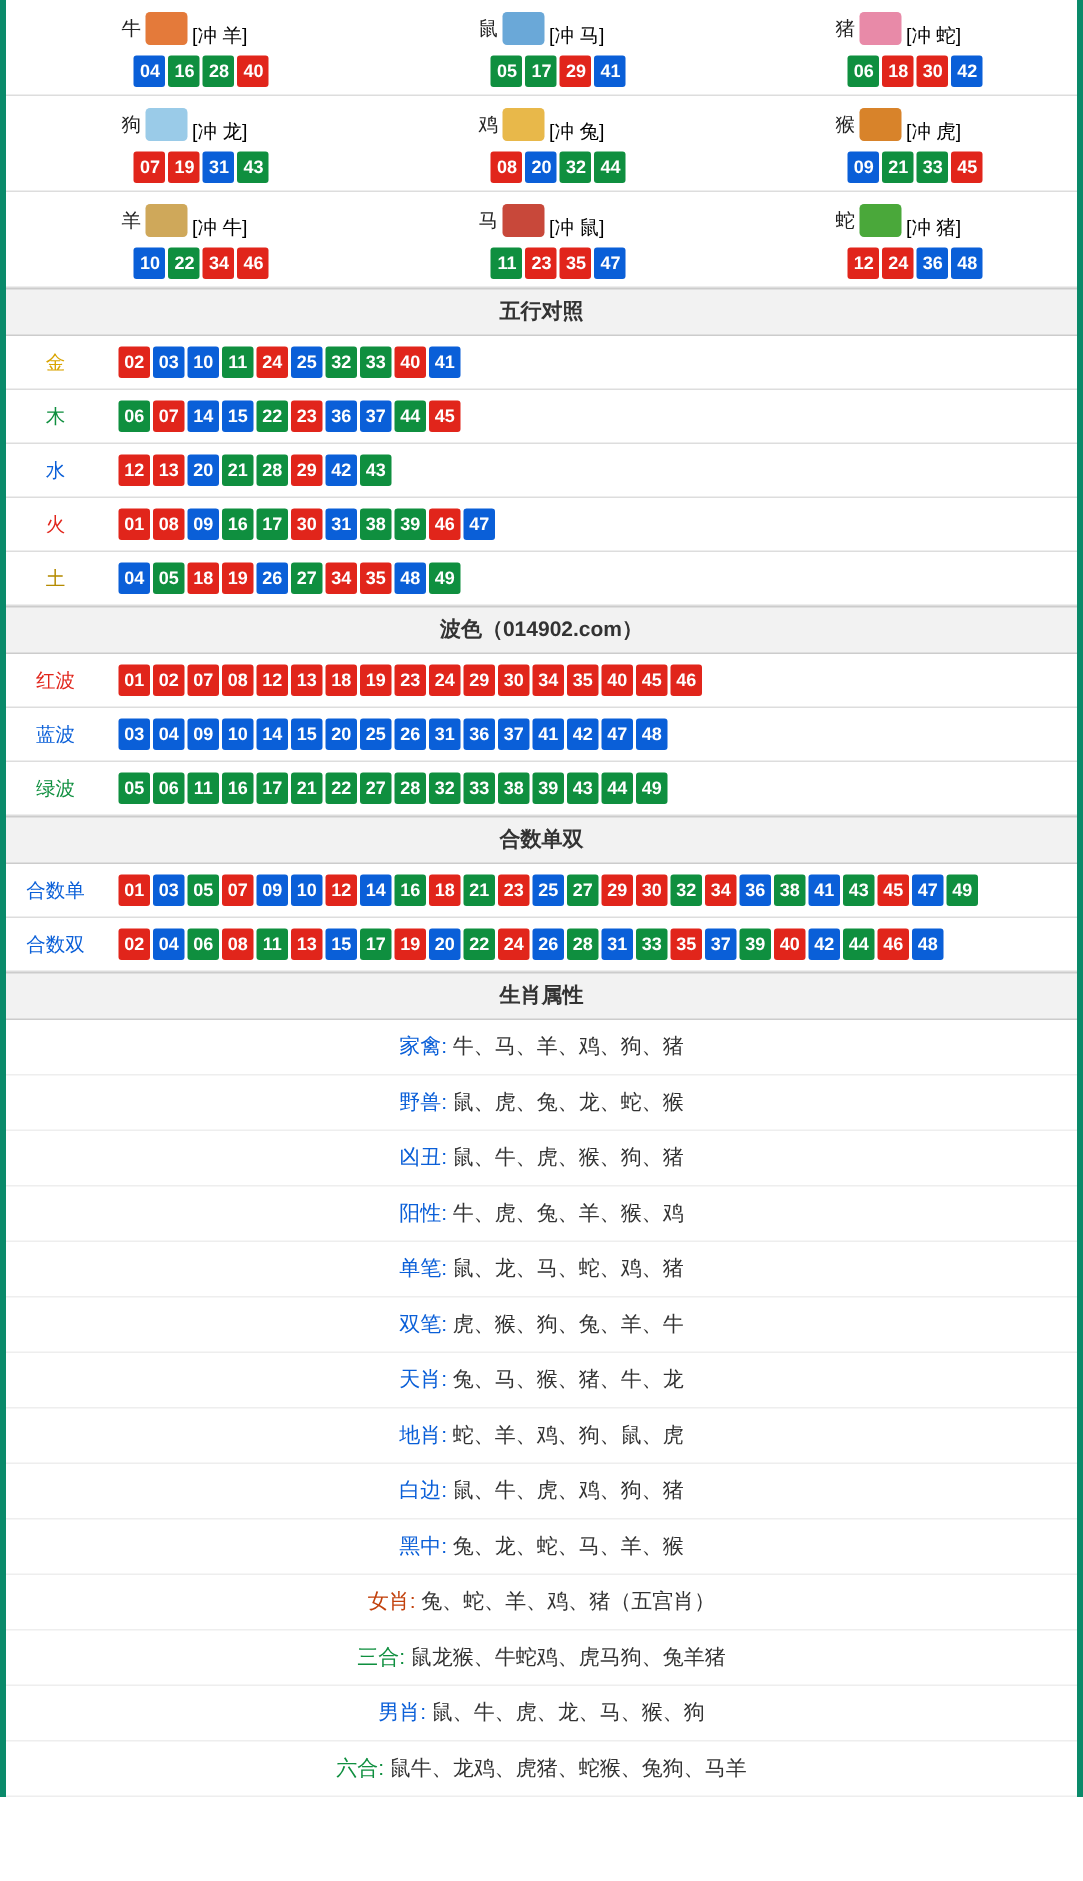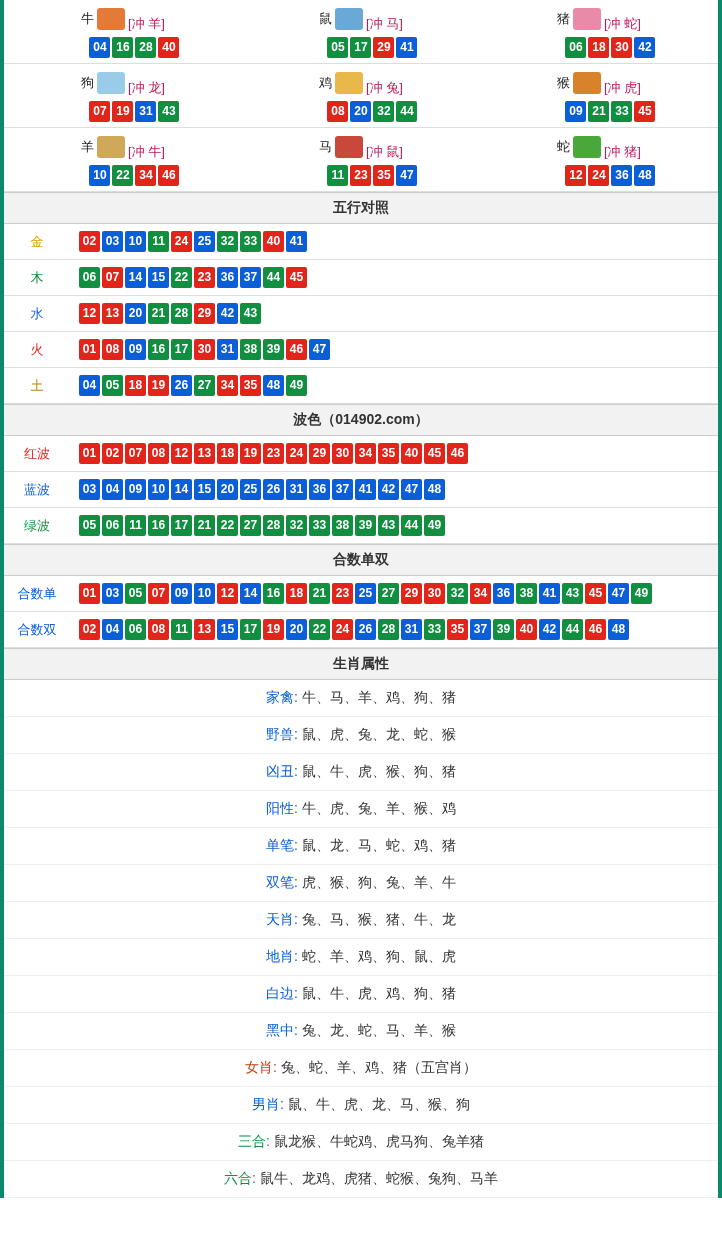--- a/index.html
+++ b/index.html
@@ -29,21 +29,21 @@
   .zodiac-title {
     font-size: 13px;
     color: #222;
     height: 26px;
     line-height:26px;
     display:flex;
     align-items:center;
     justify-content:center;
   }
   .zodiac-name { color:#222; }
-  .zodiac-clash { color:#be185d;margin-top:10px; }
+  .zodiac-clash { color:#000000;margin-top:10px; }
   .zodiac-icon {
     width:28px; height:22px; display:inline-block;
     margin:0 3px;
     border-radius:3px;
   }
   .balls { margin-top:4px;margin-left:23px; }
   .ball {
     display:inline-block;
     width:21px; height:21px;
     line-height:21px;
@@ -308,28 +308,28 @@
     <span class="attr-label ">黑中:</span>
     <span class="attr-value"> 兔、龙、蛇、马、羊、猴</span>
   </div>
 
   <div class="attr-row">
     <span class="attr-label red">女肖:</span>
     <span class="attr-value"> 兔、蛇、羊、鸡、猪（五宫肖）</span>
   </div>
 
   <div class="attr-row">
+    <span class="attr-label green">三合:</span>
+    <span class="attr-value"> 鼠龙猴、牛蛇鸡、虎马狗、兔羊猪</span>
+  </div>
+
+  <div class="attr-row">
     <span class="attr-label ">男肖:</span>
     <span class="attr-value"> 鼠、牛、虎、龙、马、猴、狗</span>
   </div>
 
   <div class="attr-row">
-    <span class="attr-label green">三合:</span>
-    <span class="attr-value"> 鼠龙猴、牛蛇鸡、虎马狗、兔羊猪</span>
-  </div>
-
-  <div class="attr-row">
     <span class="attr-label green">六合:</span>
     <span class="attr-value"> 鼠牛、龙鸡、虎猪、蛇猴、兔狗、马羊</span>
   </div>
 </div>
 
 </div>
 
 </body></html>

